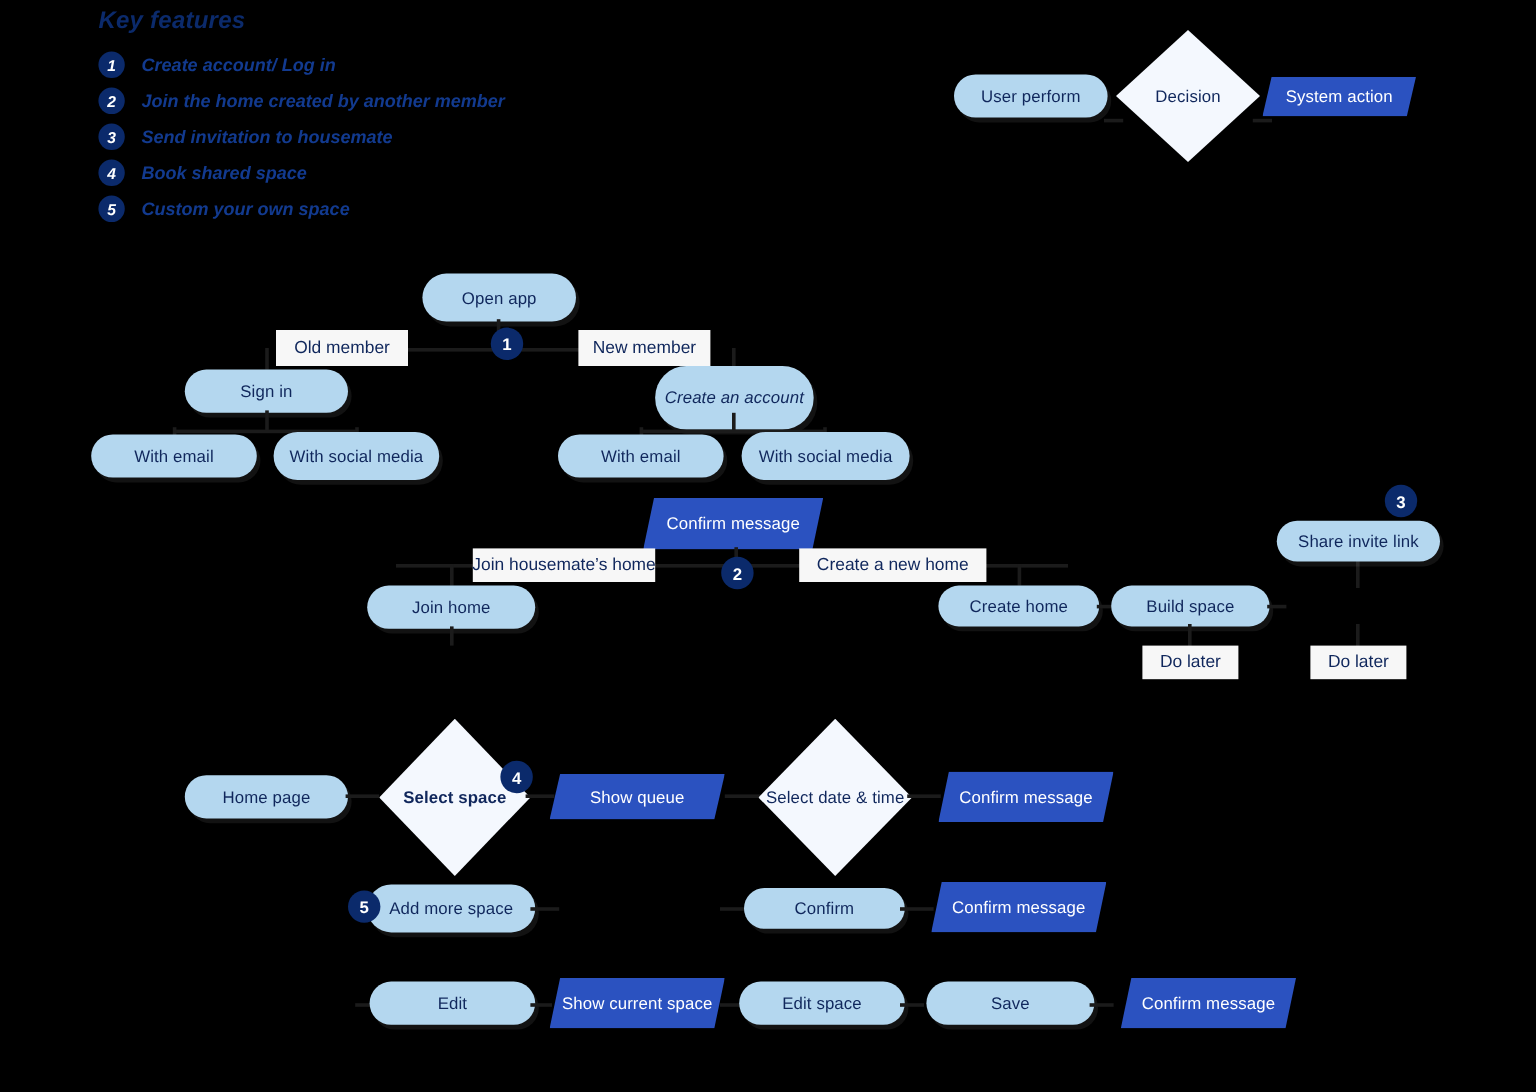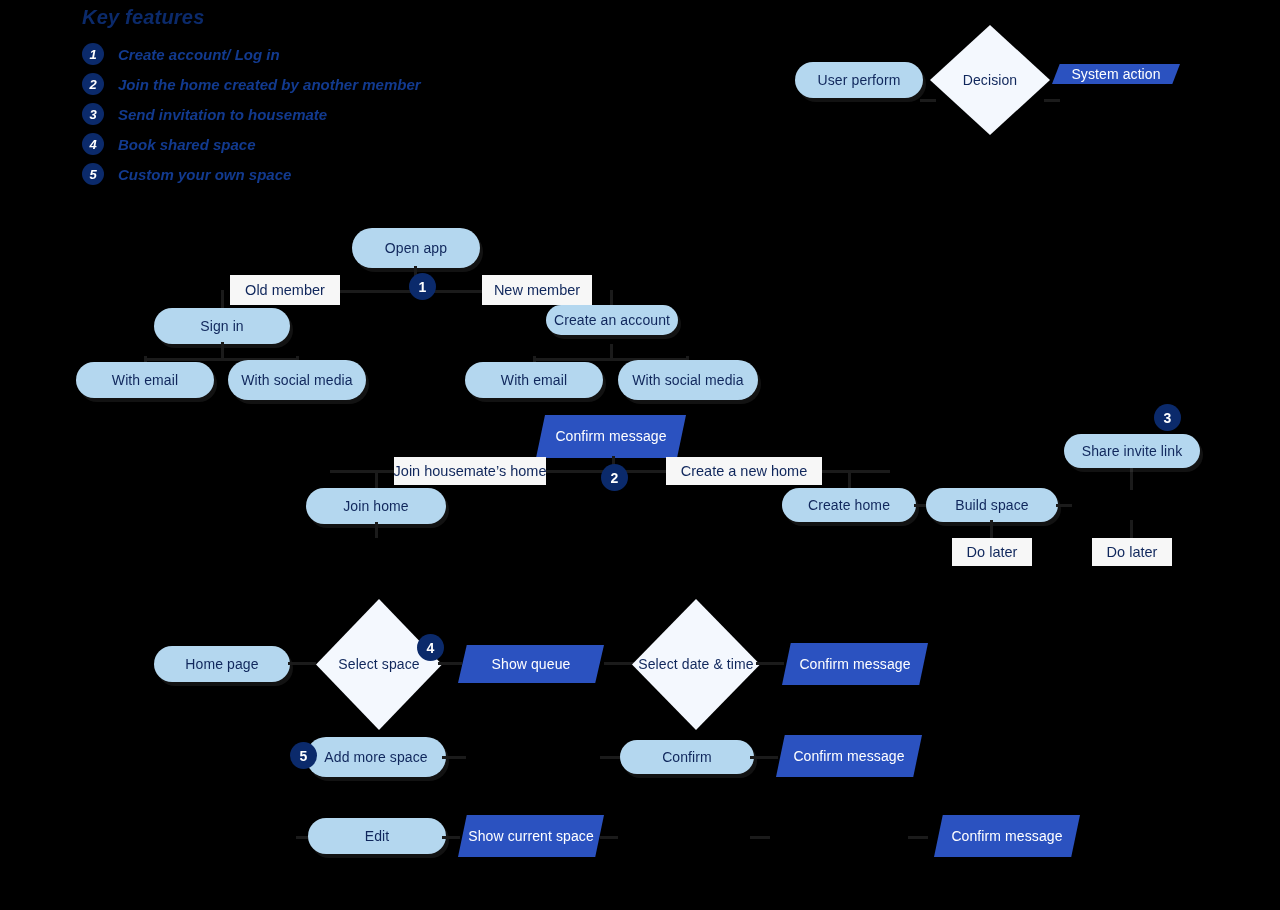--- a/index.html
+++ b/index.html
@@ -107,39 +107,39 @@
       <div class="kf-txt">Custom your own space</div>
     </div>
   </div>
 
   <div id="legend">
     <div class="node user" style="left:15px;top:42px;width:128px;height:36px;">User perform</div>
     <div class="ln lnh" style="left:140px;top:79px;width:16px;"></div>
     <div class="node decision" style="left:150px;top:5px;width:120px;height:110px;">Decision</div>
     <div class="ln lnh" style="left:264px;top:79px;width:16px;"></div>
     <div class="system-wrap" style="left:272px;top:44px;width:128px;height:33px;">
-      <div class="node system" style="left:0;top:0;width:128px;height:20px;text-align:right;">System action</div>
+      <div class="node system" style="left:0;top:0;width:128px;height:33px;text-align:right;">System action</div>
     </div>
   </div>
 
   <div class="node user" style="left:352px;top:228px;width:128px;height:40px;">Open app</div>
   <div class="ln lnv" style="left:414px;top:266px;height:26px;"></div>
   <div class="badge" style="left:409px;top:273px;">1</div>
 
   <div class="ln lnh" style="left:282px;top:290px;width:270px;"></div>
 
   <div class="label" style="left:230px;top:275px;width:110px;height:30px;">Old member</div>
   <div class="ln lnv" style="left:221px;top:290px;height:18px;"></div>
 
   <div class="label" style="left:482px;top:275px;width:110px;height:30px;">New member</div>
   <div class="ln lnv" style="left:610px;top:290px;height:18px;"></div>
 
   <div class="node user" style="left:154px;top:308px;width:136px;height:36px;">Sign in</div>
 
-  <div class="node user" style="left:546px;top:305px;width:132px;height:30px;">Create an account</div>
+  <div class="node user" style="left:546px;top:305px;width:132px;height:53px;font-style:italic;">Create an account</div>
 
   <div class="ln lnv" style="left:221px;top:342px;height:18px;"></div>
   <div class="ln lnh" style="left:145px;top:358px;width:152px;"></div>
   <div class="ln lnv" style="left:144px;top:356px;height:8px;"></div>
   <div class="ln lnv" style="left:296px;top:356px;height:8px;"></div>
 
   <div class="node user" style="left:76px;top:362px;width:138px;height:36px;">With email</div>
   <div class="node user" style="left:228px;top:360px;width:138px;height:40px;">With social media</div>
 
   <div class="ln lnv" style="left:610px;top:344px;height:16px;"></div>
@@ -178,21 +178,21 @@
   <div class="ln lnv" style="left:1130px;top:520px;height:20px;"></div>
   <div class="label" style="left:1092px;top:538px;width:80px;height:28px;">Do later</div>
 
   <div class="ln lnv" style="left:1130px;top:452px;height:38px;"></div>
   <div class="node user" style="left:1064px;top:434px;width:136px;height:34px;">Share invite link</div>
   <div class="badge" style="left:1154px;top:404px;">3</div>
 
   <div class="node user" style="left:154px;top:646px;width:136px;height:36px;">Home page</div>
   <div class="ln lnh" style="left:288px;top:662px;width:28px;"></div>
 
-  <div class="node decision" style="left:316px;top:599px;width:126px;height:131px;">Select space</div>
+  <div class="node decision" style="left:316px;top:599px;width:126px;height:131px;font-weight:bold;">Select space</div>
   <div class="badge" style="left:417px;top:634px;">4</div>
 
   <div class="ln lnh" style="left:438px;top:662px;width:24px;"></div>
   <div class="system-wrap" style="left:458px;top:645px;width:146px;height:38px;">
     <div class="node system" style="left:0;top:0;width:146px;height:38px;">Show queue</div>
   </div>
 
   <div class="ln lnh" style="left:604px;top:662px;width:30px;"></div>
   <div class="node decision" style="left:632px;top:599px;width:128px;height:131px;">Select date &amp; time</div>
 
@@ -211,19 +211,21 @@
     <div class="node system" style="left:0;top:0;width:146px;height:42px;">Confirm message</div>
   </div>
 
   <div class="ln lnh" style="left:296px;top:836px;width:18px;"></div>
   <div class="node user" style="left:308px;top:818px;width:138px;height:36px;">Edit</div>
   <div class="ln lnh" style="left:442px;top:836px;width:18px;"></div>
   <div class="system-wrap" style="left:458px;top:815px;width:146px;height:42px;">
     <div class="node system" style="left:0;top:0;width:146px;height:42px;">Show current space</div>
   </div>
   <div class="ln lnh" style="left:600px;top:836px;width:18px;"></div>
+  <div class="node user" style="left:616px;top:818px;width:138px;height:36px;">Edit space</div>
   <div class="ln lnh" style="left:750px;top:836px;width:20px;"></div>
+  <div class="node user" style="left:772px;top:818px;width:140px;height:36px;">Save</div>
   <div class="ln lnh" style="left:908px;top:836px;width:20px;"></div>
   <div class="system-wrap" style="left:934px;top:815px;width:146px;height:42px;">
     <div class="node system" style="left:0;top:0;width:146px;height:42px;">Confirm message</div>
   </div>
 
 </div>
 
 </body></html>

